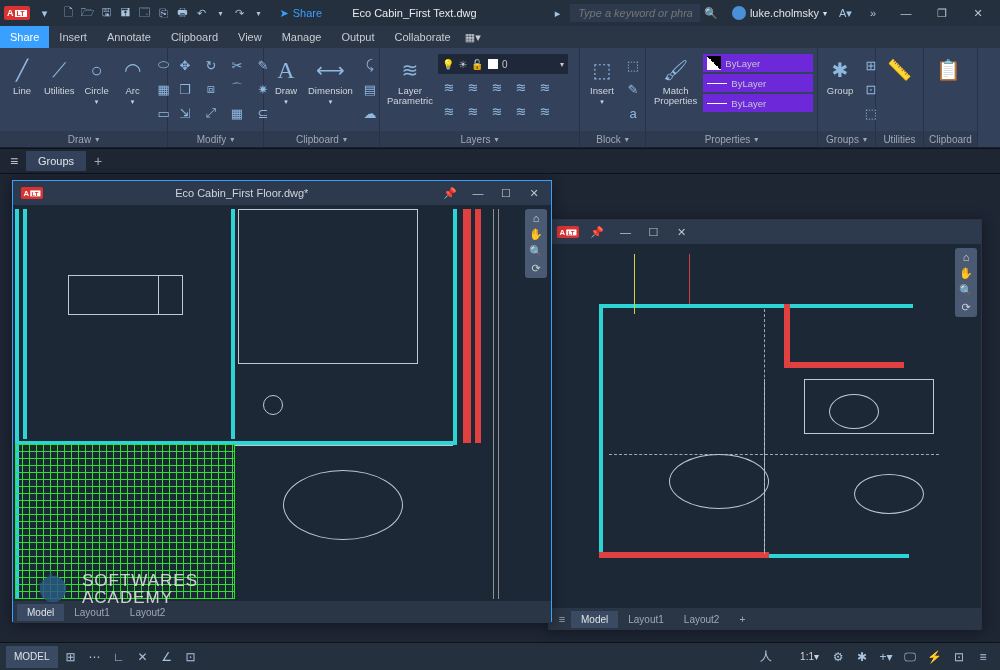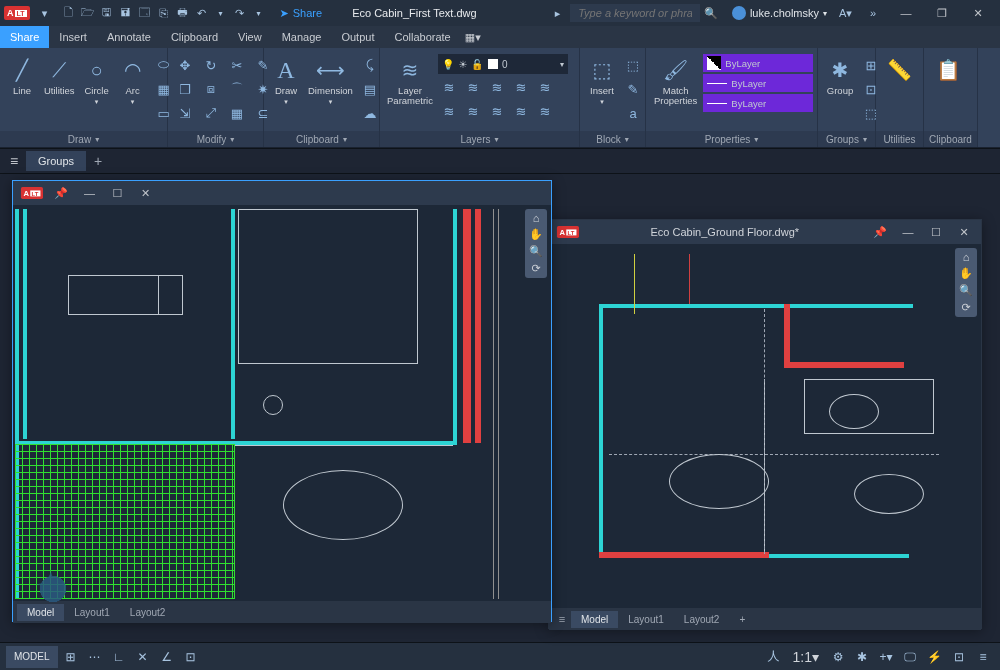--- a/index.html
+++ b/index.html
@@ -79,21 +79,21 @@
 
 
 .ellipse2 { position: absolute; border: 1px solid #c0c8d0; border-radius: 50%; }
 .dash-h { position: absolute; height: 0; border-top: 1px dashed #a0a8b4; }
 .dash-v { position: absolute; width: 0; border-left: 1px dashed #a0a8b4; }
 
 
 .statusbar { height: 28px; background: #25303f; display: flex; align-items: center; padding: 0 6px; gap: 2px; border-top: 1px solid #0d1218; }
 .status-btn { height: 22px; min-width: 22px; padding: 0 4px; display: flex; align-items: center; justify-content: center; color: #a8c4e0; font-size: 12px; cursor: pointer; }
 .model-btn { background: #3a4a62; color: #e0e4e8; font-size: 10px; padding: 0 8px; }
-.scale-menu { font-size: 14px; color: #d0d4da; padding: 0 6px; }
+.scale-menu { font-size: 10px; color: #d0d4da; padding: 0 6px; margin-left: 15px; }
 .spacer { flex: 1; }
 
 
 .watermark { position: absolute; left: 30px; bottom: 30px; display: flex; align-items: center; gap: 6px; opacity: 0.85; pointer-events: none; }
 .wm-gear { width: 46px; height: 46px; position: relative; }
 .wm-gear::before { content: ""; position: absolute; inset: 0; background: radial-gradient(circle, #2a5a80 40%, transparent 41%); }
 .wm-gear::after { content: "✦"; position: absolute; font-size: 40px; color: #2a5a80; top: -4px; left: 4px; }
 .wm-text { font-family: Georgia, serif; font-size: 17px; letter-spacing: 1px; color: #e8e8e8; line-height: 1; }
 </style>
 </head>
@@ -375,21 +375,20 @@
 </div>
 
 <div class="workspace">
 
   <div class="dwg-window" style="left:548px;top:45px;width:434px;height:410px">
     <div class="dw-title">
       <div class="app-badge" style="transform:scale(0.85)">
           <span>A</span>
           <span class="lt">LT</span>
         </div>
-      <div class="name">Eco Cabin_Ground Floor.dwg*</div>
       <div class="dw-ctrl">📌</div>
       <div class="dw-ctrl">—</div>
       <div class="dw-ctrl">☐</div>
       <div class="dw-ctrl">✕</div>
     </div>
     <div class="dw-canvas" style="height:364px">
       <div class="grid-dots"></div>
 
       <div class="w1-cyan-v" style="left:50px;top:60px;width:4px;height:250px"></div>
       <div class="w1-cyan-v" style="left:54px;top:60px;width:310px;height:4px"></div>
@@ -424,20 +423,21 @@
       <div class="dw-tab">+</div>
     </div>
   </div>
 
   <div class="dwg-window" style="left:12px;top:6px;width:540px;height:442px;border:1px solid #3aa0ff">
     <div class="dw-title">
       <div class="app-badge" style="transform:scale(0.85)">
           <span>A</span>
           <span class="lt">LT</span>
         </div>
+      <div class="name">Eco Cabin_First Floor.dwg*</div>
       <div class="dw-ctrl">📌</div>
       <div class="dw-ctrl">—</div>
       <div class="dw-ctrl">☐</div>
       <div class="dw-ctrl">✕</div>
     </div>
     <div class="dw-canvas" style="height:396px">
       <div class="grid-dots"></div>
 
       <div class="w1-cyan-v" style="left:10px;top:4px;width:4px;height:230px"></div>
       <div class="w1-cyan-v" style="left:2px;top:4px;width:4px;height:390px"></div>
@@ -465,20 +465,24 @@
     </div>
     <div class="dw-tabs">
       <div class="dw-tab active">Model</div>
       <div class="dw-tab">Layout1</div>
       <div class="dw-tab">Layout2</div>
     </div>
   </div>
 
   <div class="watermark">
     <div class="wm-gear"></div>
+    <div class="wm-text">
+        <div>SOFTWARES</div>
+        <div>ACADEMY</div>
+      </div>
   </div>
 </div>
 
 <div class="statusbar">
   <div class="status-btn model-btn">MODEL</div>
   <div class="status-btn">⊞</div>
   <div class="status-btn">⋯</div>
   <div class="status-btn">∟</div>
   <div class="status-btn">✕</div>
   <div class="status-btn">∠</div>

